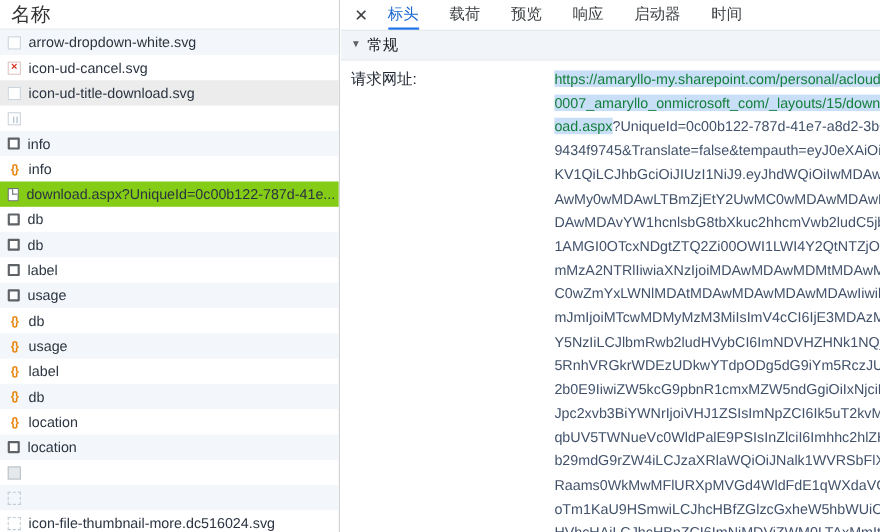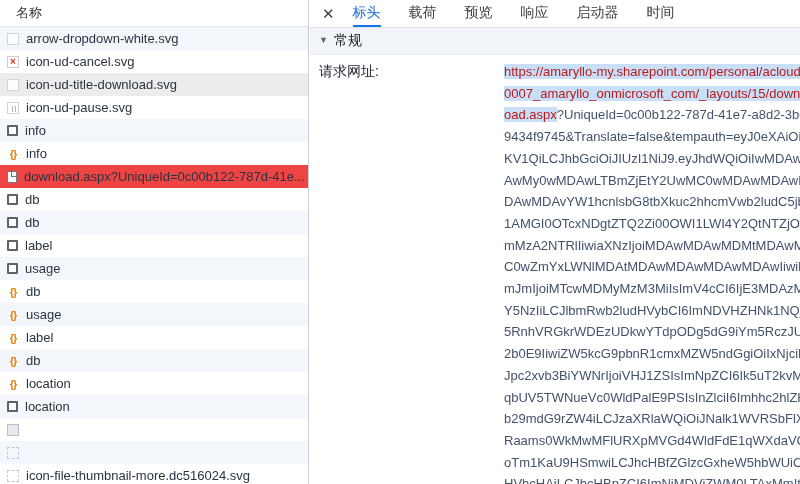--- a/index.html
+++ b/index.html
@@ -3,28 +3,28 @@
 <meta charset="utf-8">
 <style>
   * { margin:0; padding:0; box-sizing:border-box; }
   html,body { width:800px; height:484px; overflow:hidden; background:#fff;
     font-family:"Liberation Sans","DejaVu Sans",sans-serif; }
   .app { position:relative; width:800px; height:484px; }
 
   
   .left { position:absolute; left:0; top:0; width:309px; height:484px;
     border-right:1px solid #cfcfcf; background:#fff; overflow:hidden; }
-  .list-header { height:27px; display:flex; align-items:center; padding-left:16px;
-    font-size:13px; color:#333; border-bottom:1px solid #e0e3e7; background:#fff; }
+  .list-header { height:27px; display:flex; align-items:center; padding-left:10px;
+    font-size:18px; color:#333; border-bottom:1px solid #e0e3e7; background:#fff; }
   .rows { width:100%; }
   .row { height:23px; display:flex; align-items:center; padding-left:7px;
     font-size:13px; color:#2b3440; white-space:nowrap; overflow:hidden; cursor:default; }
   .row:nth-child(odd) { background:#f3f7fb; }
   .row.hover { background:#ececec;text-align:center; }
-  .row.selected { background:#ef4444;align-items:center; }
+  .row.selected { background:#84cc16;align-items:center; }
   .row .label { overflow:hidden; text-overflow:ellipsis; }
 
   
   .ic { width:12px; height:12px; margin-right:7px; flex:none; position:relative;
     display:flex; align-items:center; justify-content:center; }
   .ic-image        { border:1px solid #ccd4dc; background:#fefefe; }
   .ic-image-broken { border:1px solid #dfc6c6; color:#d93025; font-size:10px;
                      font-weight:700; line-height:10px; }
   .ic-image-pause  { border:1px solid #ccd4dc; }
   .ic-image-pause::after { content:""; position:absolute; left:4px; top:3px;
@@ -52,21 +52,21 @@
 
   .section-head { height:27px; display:flex; align-items:center; padding-left:9px;
     background:#f1f5f9; font-size:14px; color:#202124; font-weight:500;
     border-bottom:1px solid #e7ebf0; cursor:pointer; }
   .tri { font-size:9px; color:#5f6368; margin-right:6px; transform:translateY(-1px); }
 
   .kv { display:flex; padding:6px 0 0 9px; }
   .k { width:185px; flex:none; font-size:14px; color:#212733; line-height:21.7px; }
   .v { flex:none; font-size:13px; color:#42526b; line-height:21.7px; }
   .v .line { white-space:pre; }
-  .v .sel { background:#c9def7; color:#b91c1c; }
+  .v .sel { background:#c9def7; color:#15803d; }
 </style>
 </head>
 <body>
 
 <div class="app">
 
   <div class="left">
     <div class="list-header">
       <span>名称</span>
     </div>
@@ -81,21 +81,20 @@
     <span class="label">icon-ud-cancel.svg</span>
   </div>
 
   <div class="row hover">
     <span class="ic ic-image"></span>
     <span class="label">icon-ud-title-download.svg</span>
   </div>
 
   <div class="row">
     <span class="ic ic-image-pause"></span>
-    <span class="label">icon-ud-pause.svg</span>
   </div>
 
   <div class="row">
     <span class="ic ic-plain"></span>
     <span class="label">info</span>
   </div>
 
   <div class="row">
     <span class="ic ic-json">{}</span>
     <span class="label">info</span>

